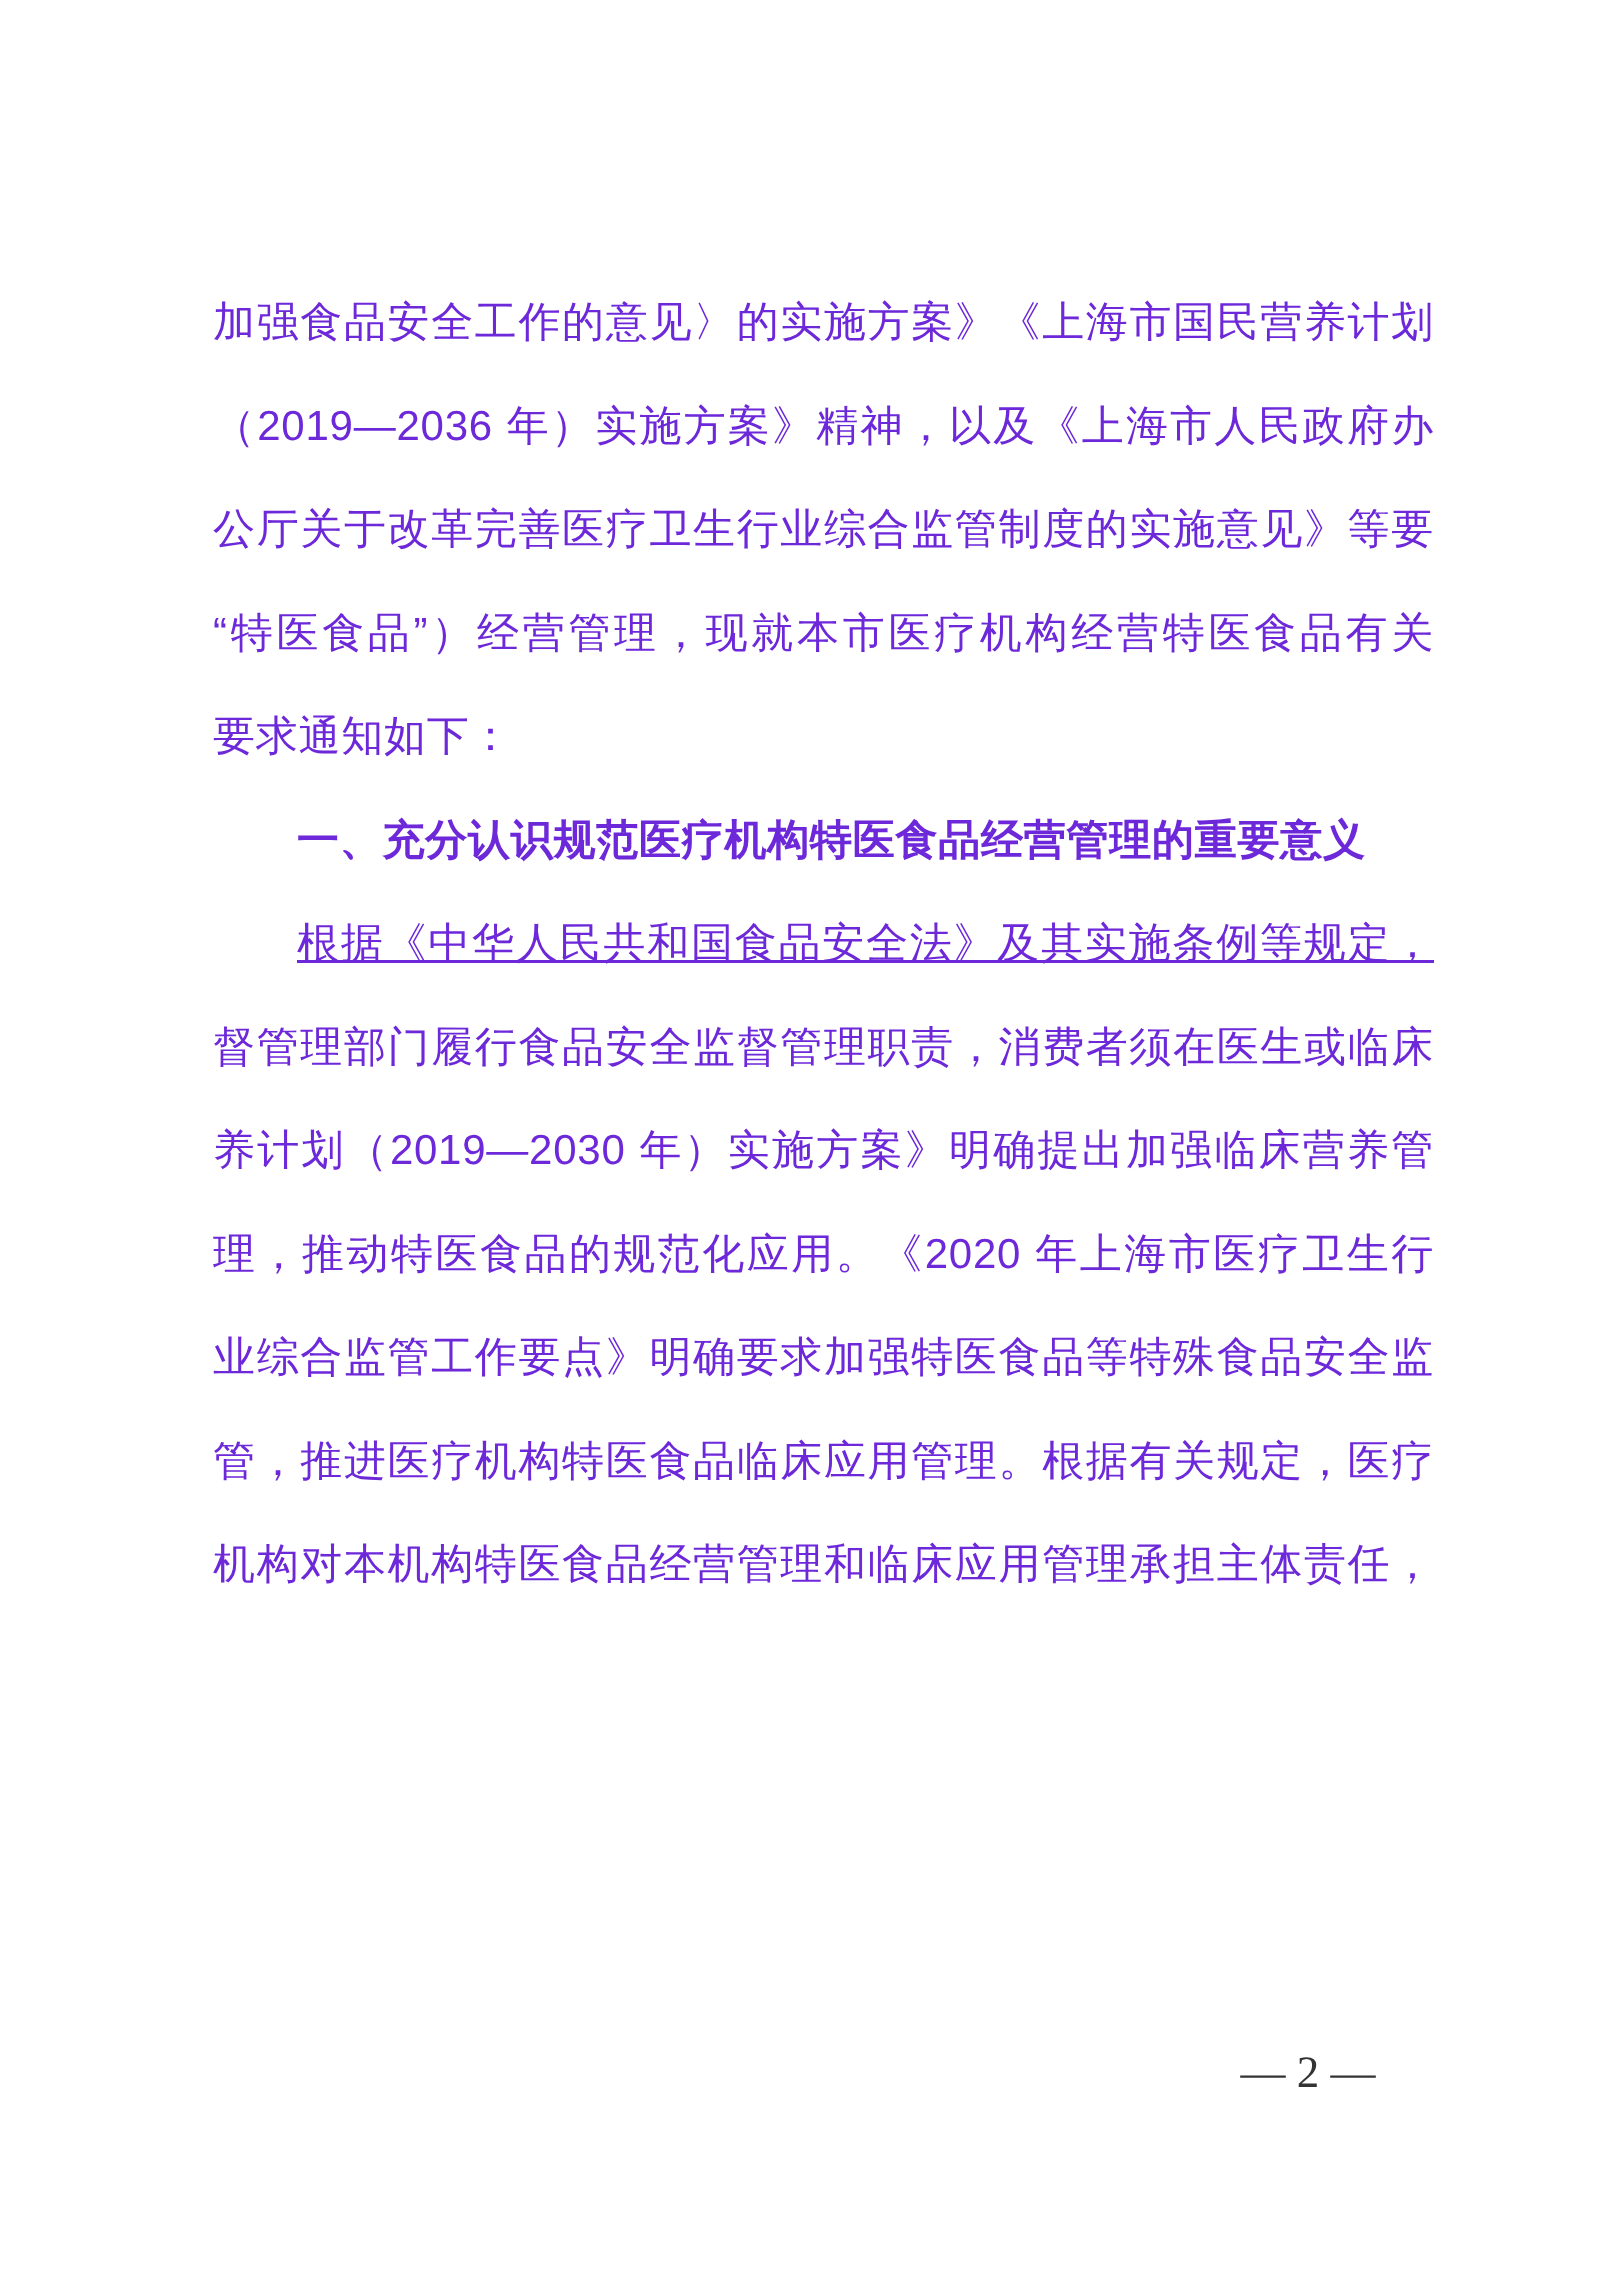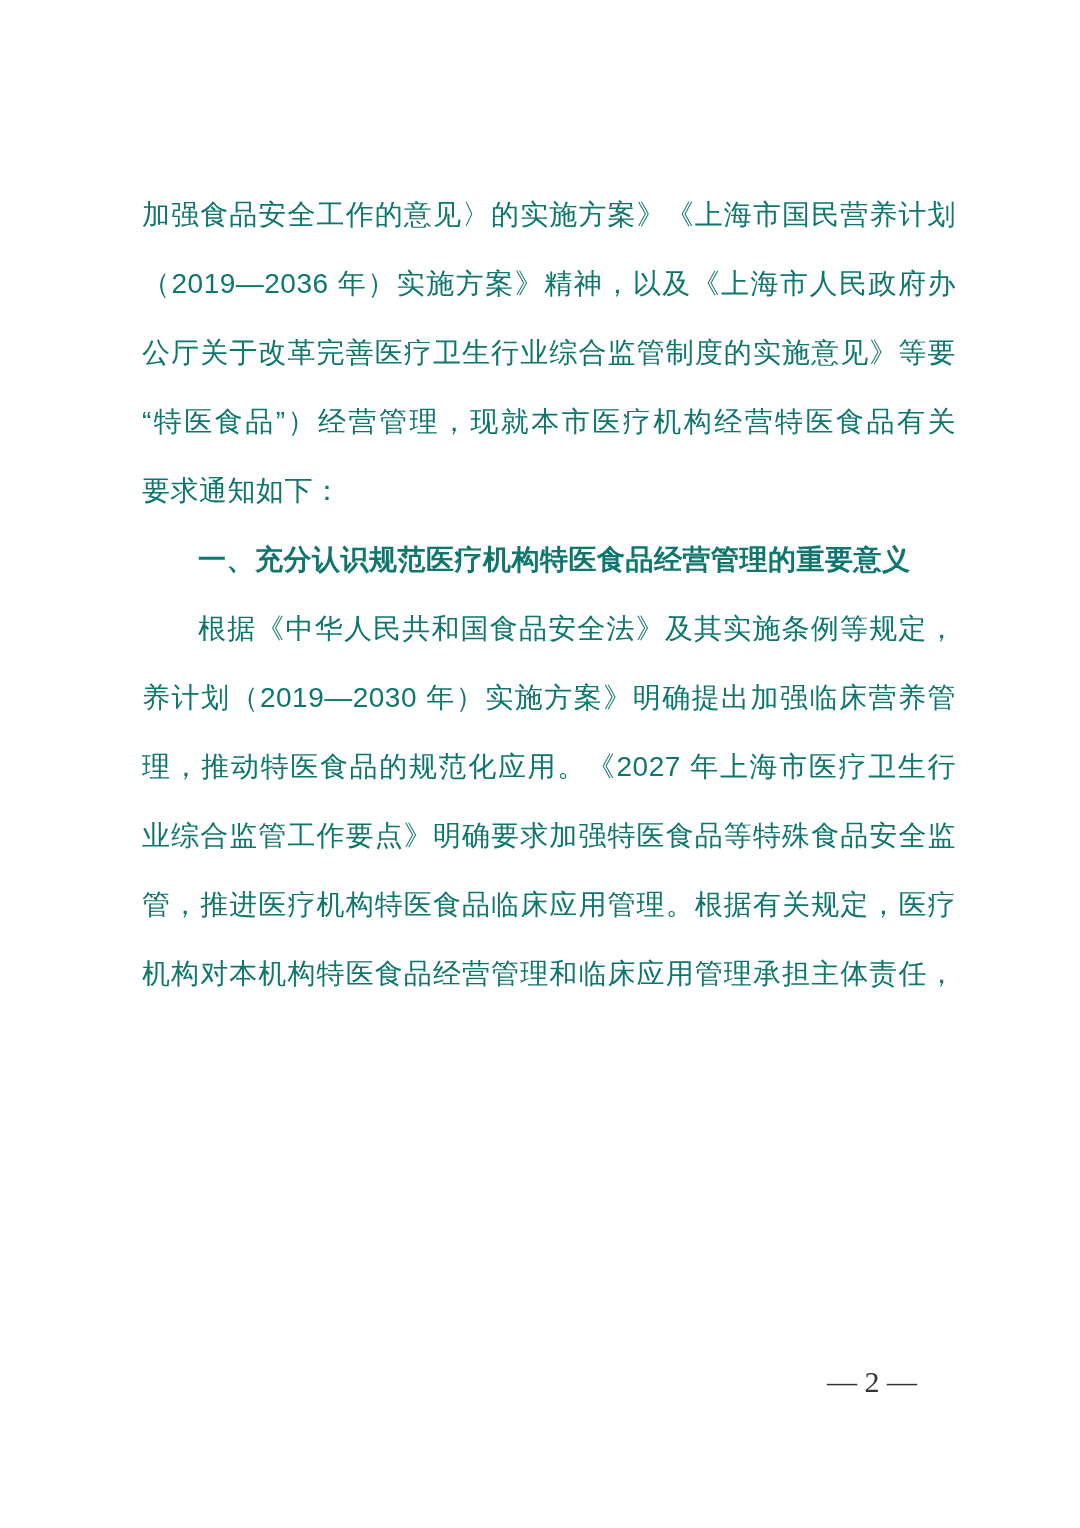--- a/index.html
+++ b/index.html
@@ -19,21 +19,21 @@
   .textblock {
     position: absolute;
     left: 142px;
     right: 124px;
     top: 180px;
   }
   .line {
     font-size: 28px;
     line-height: 69px;
     height: 69px;
-    color: #0f766e;
+    color: #6d28d9;
     letter-spacing: 0.5px;
     white-space: normal;
   }
   
   .line.jl {
     text-align: justify;
     text-align-last: justify;
     text-justify: inter-character;
   }
   
@@ -44,20 +44,21 @@
   
   .line.head {
     text-align: left;
     text-align-last: left;
     text-indent: 56px;
     font-weight: 600;
   }
   
   .line.indent {
     text-indent: 56px;
+    text-decoration: underline;
   }
   .page-footer {
     position: absolute;
     top: 1362px;
     right: 163px;
     font-family: "Liberation Serif", serif;
     font-size: 30px;
     line-height: 40px;
     color: #333333;
     text-align: right;
@@ -69,22 +70,23 @@
 <div class="page">
 
   <div class="textblock">
     <div class="line jl">加强食品安全工作的意见〉的实施方案》《上海市国民营养计划</div>
     <div class="line jl">（2019—2036 年）实施方案》精神，以及《上海市人民政府办</div>
     <div class="line jl">公厅关于改革完善医疗卫生行业综合监管制度的实施意见》等要</div>
     <div class="line jl">“特医食品”）经营管理，现就本市医疗机构经营特医食品有关</div>
     <div class="line left">要求通知如下：</div>
     <div class="line head">一、充分认识规范医疗机构特医食品经营管理的重要意义</div>
     <div class="line jl indent">根据《中华人民共和国食品安全法》及其实施条例等规定，</div>
+    <div class="line jl">督管理部门履行食品安全监督管理职责，消费者须在医生或临床</div>
     <div class="line jl">养计划（2019—2030 年）实施方案》明确提出加强临床营养管</div>
-    <div class="line jl">理，推动特医食品的规范化应用。《2027 年上海市医疗卫生行</div>
+    <div class="line jl">理，推动特医食品的规范化应用。《2020 年上海市医疗卫生行</div>
     <div class="line jl">业综合监管工作要点》明确要求加强特医食品等特殊食品安全监</div>
     <div class="line jl">管，推进医疗机构特医食品临床应用管理。根据有关规定，医疗</div>
     <div class="line jl">机构对本机构特医食品经营管理和临床应用管理承担主体责任，</div>
   </div>
 
   <div class="page-footer">— 2 —</div>
 
 </div>
 
 </body></html>

